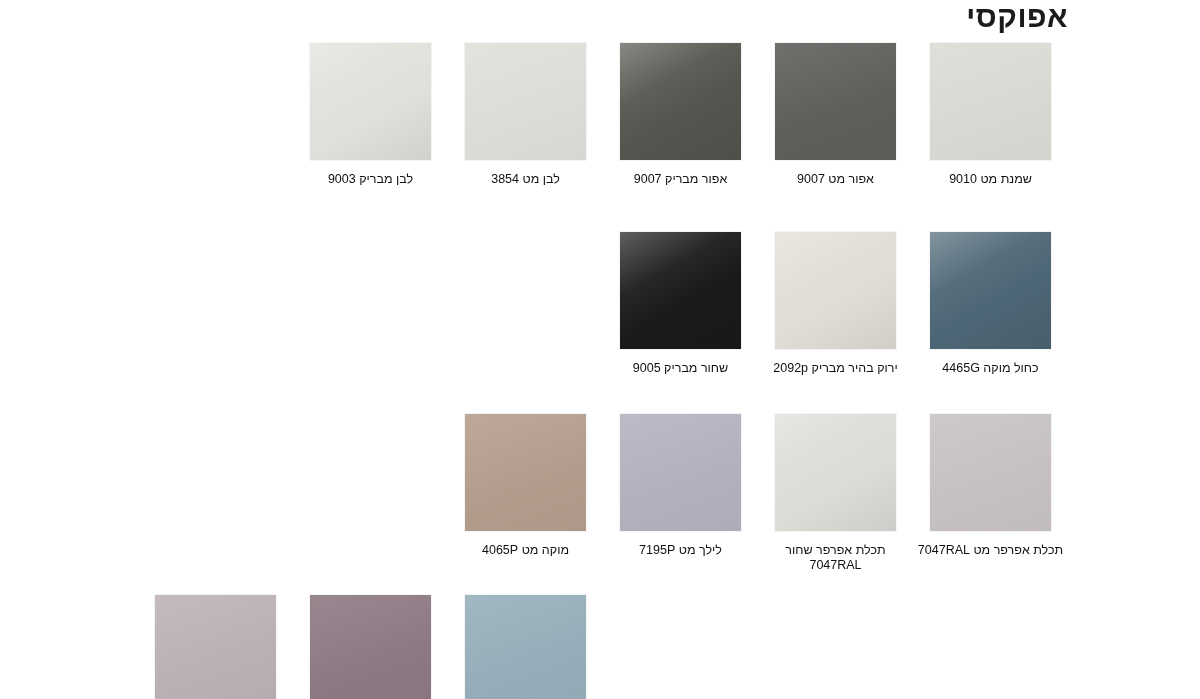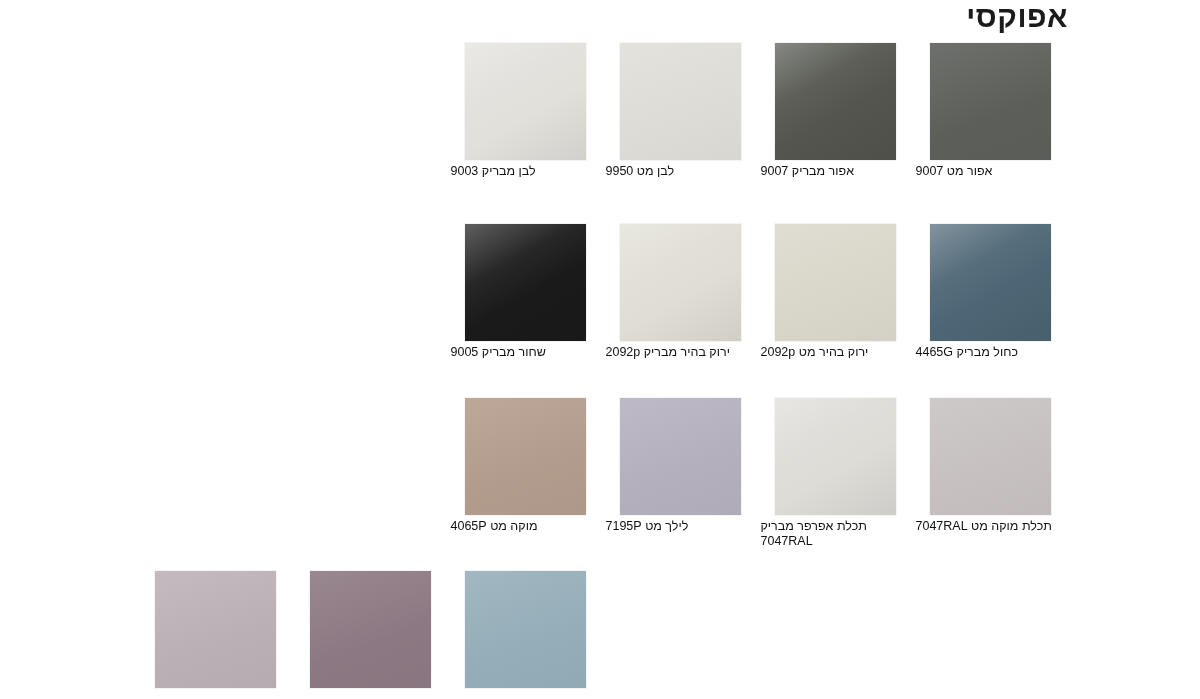--- a/index.html
+++ b/index.html
@@ -85,24 +85,24 @@
     background-image:
       linear-gradient(150deg, rgba(255,255,255,0.30) 0%, rgba(255,255,255,0.06) 34%, rgba(0,0,0,0.00) 58%, rgba(0,0,0,0.07) 100%);
   }
 
   .swatch.matte .swatch-inner {
     background-image:
       linear-gradient(160deg, rgba(255,255,255,0.10) 0%, rgba(0,0,0,0.015) 60%, rgba(0,0,0,0.04) 100%);
   }
 
   .swatch-label {
-    margin-top: 4px;
+    margin-top: 12px;
     font-size: 12.5px;
     line-height: 15px;
-    text-align: left;
+    text-align: center;
     color: #111111;
     direction: rtl;
     width: 150px;
     font-weight: normal;
   }
 
   .row-gap-1 { height: 45px; }
   .row-gap-2 { height: 38px; }
   .row-gap-3 { height: 22px; }
 </style>
@@ -110,59 +110,59 @@
 <body>
 
 <div class="sheet">
 
   <div class="chart-title">אפוקסי</div>
 
   <div class="grid">
 
     <div class="row row-1">
       <div class="cell">
+        <div class="swatch matte" style="background-color: rgb(220, 219, 213);">
+            <div class="swatch-inner"></div>
+          </div>
+        <div class="swatch-label">שמנת מט 9010</div>
+      </div>
+      <div class="cell">
         <div class="swatch matte" style="background-color: rgb(94, 96, 92);">
             <div class="swatch-inner"></div>
           </div>
         <div class="swatch-label">אפור מט 9007</div>
       </div>
       <div class="cell">
         <div class="swatch glossy" style="background-color: rgb(83, 85, 78);">
             <div class="swatch-inner"></div>
           </div>
         <div class="swatch-label">אפור מבריק 9007</div>
       </div>
       <div class="cell">
         <div class="swatch matte" style="background-color: rgb(224, 223, 217);">
             <div class="swatch-inner"></div>
           </div>
-        <div class="swatch-label">לבן מט 9950</div>
+        <div class="swatch-label">לבן מט 3854</div>
       </div>
       <div class="cell">
         <div class="swatch glossy" style="background-color: rgb(225, 224, 219);">
             <div class="swatch-inner"></div>
           </div>
         <div class="swatch-label">לבן מבריק 9003</div>
       </div>
     </div>
 
     <div class="row-gap-1"></div>
 
     <div class="row row-2">
       <div class="cell">
         <div class="swatch glossy" style="background-color: rgb(77, 102, 117);">
             <div class="swatch-inner"></div>
           </div>
-        <div class="swatch-label">כחול מבריק 4465G</div>
-      </div>
-      <div class="cell">
-        <div class="swatch matte" style="background-color: rgb(220, 218, 205);">
-            <div class="swatch-inner"></div>
-          </div>
-        <div class="swatch-label">ירוק בהיר מט 2092p</div>
+        <div class="swatch-label">כחול מוקה 4465G</div>
       </div>
       <div class="cell">
         <div class="swatch glossy" style="background-color: rgb(224, 222, 212);">
             <div class="swatch-inner"></div>
           </div>
         <div class="swatch-label">ירוק בהיר מבריק 2092p</div>
       </div>
       <div class="cell">
         <div class="swatch glossy" style="background-color: rgb(26, 26, 26);">
             <div class="swatch-inner"></div>
@@ -171,27 +171,27 @@
       </div>
     </div>
 
     <div class="row-gap-2"></div>
 
     <div class="row row-3">
       <div class="cell">
         <div class="swatch matte" style="background-color: rgb(201, 195, 195);">
             <div class="swatch-inner"></div>
           </div>
-        <div class="swatch-label">תכלת מוקה מט 7047RAL</div>
+        <div class="swatch-label">תכלת אפרפר מט 7047RAL</div>
       </div>
       <div class="cell">
         <div class="swatch glossy" style="background-color: rgb(221, 220, 215);">
             <div class="swatch-inner"></div>
           </div>
-        <div class="swatch-label">תכלת אפרפר מבריק 7047RAL</div>
+        <div class="swatch-label">תכלת אפרפר שחור 7047RAL</div>
       </div>
       <div class="cell">
         <div class="swatch matte" style="background-color: rgb(182, 178, 192);">
             <div class="swatch-inner"></div>
           </div>
         <div class="swatch-label">לילך מט 7195P</div>
       </div>
       <div class="cell">
         <div class="swatch matte" style="background-color: rgb(181, 158, 142);">
             <div class="swatch-inner"></div>

